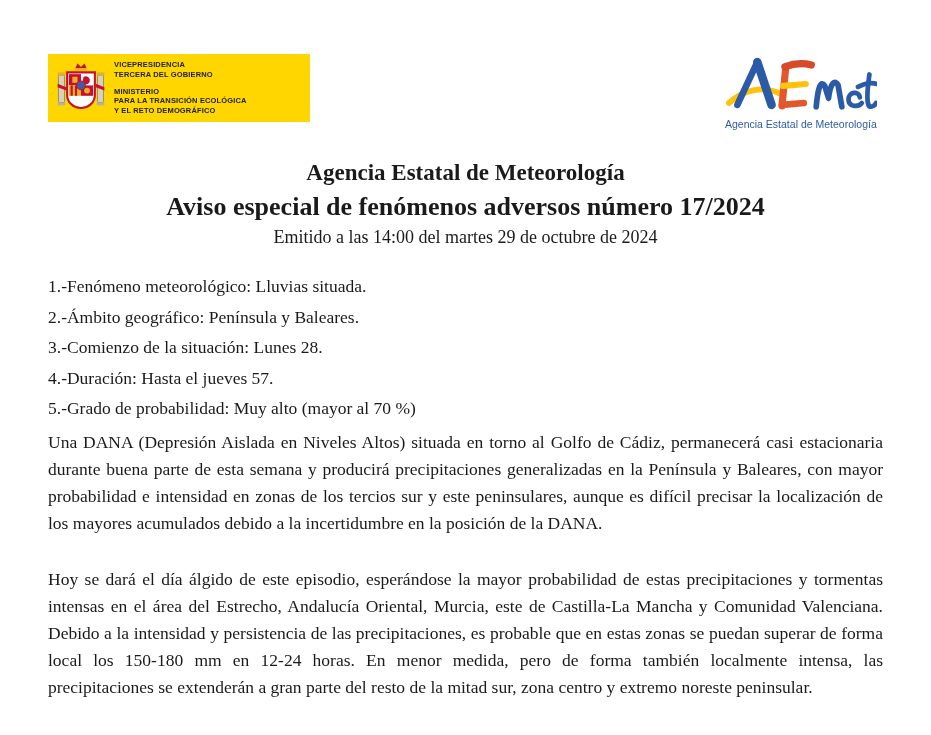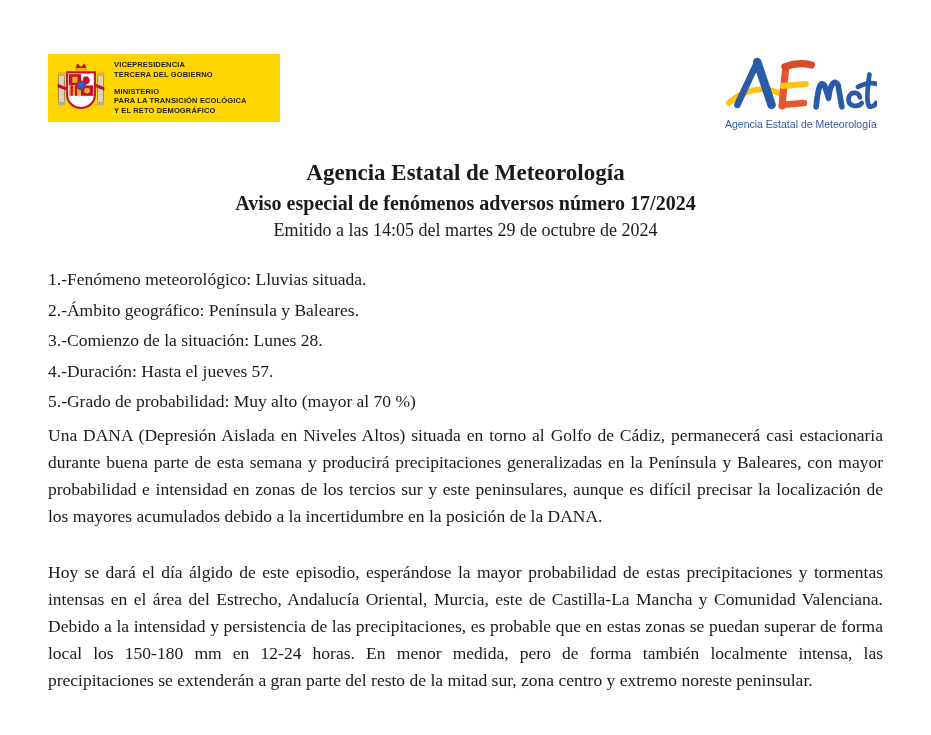--- a/index.html
+++ b/index.html
@@ -7,40 +7,40 @@
   body {
     width:931px; height:735px; overflow:hidden;
     font-family:"Liberation Serif","DejaVu Serif",serif;
     color:#1a1a1a;
   }
   .page { position:relative; width:931px; height:735px; padding:0 48px; }
 
   
   .header { display:flex; justify-content:space-between; align-items:flex-start; padding-top:54px; }
   .gov-logo {
-    width:232px; height:68px; background:#FFD600;
+    width:262px; height:68px; background:#FFD600;
     display:flex; align-items:center; gap:7px; padding-left:7px;
   }
   .gov-text {
     font-family:"Liberation Sans","DejaVu Sans",sans-serif;
     font-size:7.5px; font-weight:bold; color:#222222;
     line-height:1.3; letter-spacing:.15px; text-transform:uppercase;
   }
   .gov-text .grp + .grp { margin-top:7px; }
 
   .aemet { width:158px; text-align:left; margin-top:1px; }
   .aemet-caption {
     font-family:"Liberation Sans","DejaVu Sans",sans-serif;
     font-size:10.5px; color:#2B5AA7; margin-top:1px; white-space:nowrap;
   }
 
   
   .title-block { text-align:center; margin-top:30px; }
   .doc-title   { font-size:23px;  font-weight:bold; }
-  .doc-subtitle{ font-size:20px;font-weight:bold; margin-top:6px; }
+  .doc-subtitle{ font-size:26px;font-weight:bold; margin-top:6px; }
   .doc-issued  { font-size:18px;  margin-top:5px; }
 
   
   .items { margin-top:23px; font-size:17.5px; }
   .item  { line-height:30.5px; }
   .item-label { font-weight:normal;text-align:center; }
 
   
   .paragraphs { margin-top:5px; }
   .paragraphs p {
@@ -115,21 +115,21 @@
         <path d="M152,20 C 150,34 149,47 151,52 C 152,55 157,54 159,50" fill="none" stroke="#2B5AA7" stroke-width="5" stroke-linecap="round"></path>
         <path d="M140,33 C 148,29 154,28 160,30" fill="none" stroke="#2B5AA7" stroke-width="5" stroke-linecap="round"></path>
       </svg>
       <div class="aemet-caption">Agencia Estatal de Meteorología</div>
     </div>
   </div>
 
   <div class="title-block">
     <div class="doc-title">Agencia Estatal de Meteorología</div>
     <div class="doc-subtitle">Aviso especial de fenómenos adversos número 17/2024</div>
-    <div class="doc-issued">Emitido a las 14:05 del martes 29 de octubre de 2024</div>
+    <div class="doc-issued">Emitido a las 14:00 del martes 29 de octubre de 2024</div>
   </div>
 
   <div class="items">
     <div class="item">
       <span class="item-label">1.-Fenómeno meteorológico:</span>
       <span class="item-value">Lluvias situada.</span>
     </div>
     <div class="item">
       <span class="item-label">2.-Ámbito geográfico:</span>
       <span class="item-value">Península y Baleares.</span>

